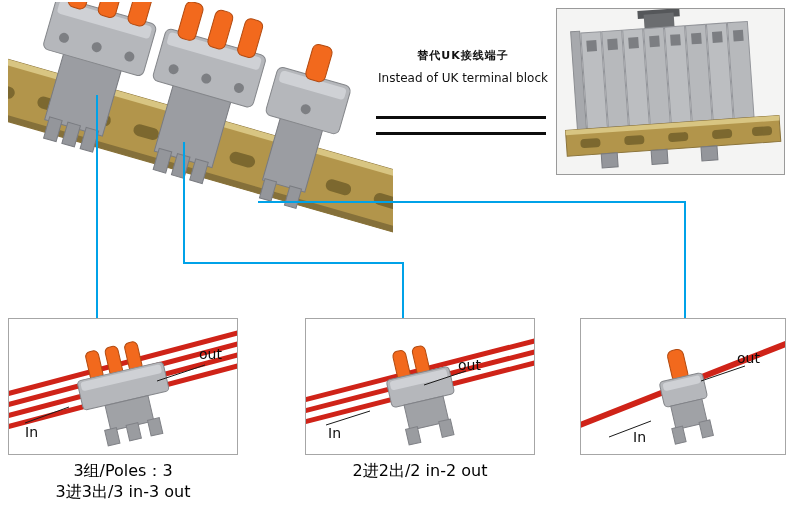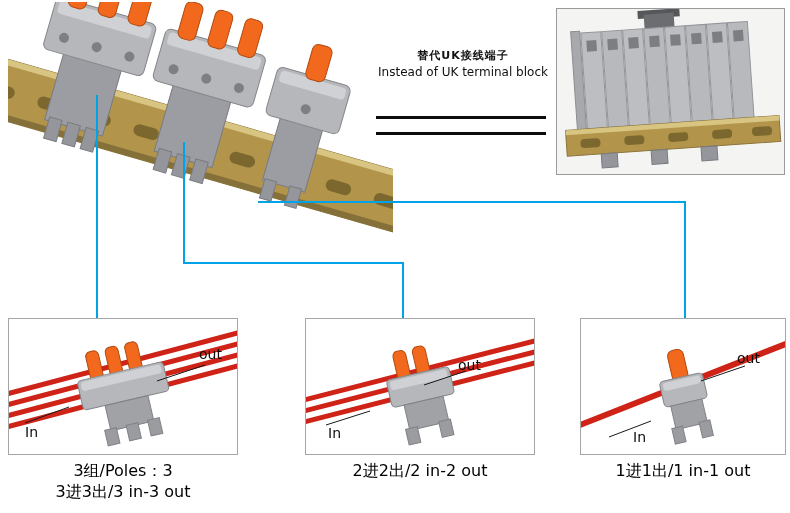--- a/index.html
+++ b/index.html
@@ -14,21 +14,21 @@
   .abs { position:absolute; }
 
   .main-photo { left:8px; top:2px; width:385px; height:258px; }
   .uk-frame {
     left:556px; top:8px; width:229px; height:167px;
     border:1px solid #9a9a9a; background:#f6f6f6; overflow:hidden;
   }
 
   .cmp-text { left:378px; top:48px; width:170px; text-align:center; }
   .cmp-zh { font-size:11px; font-weight:bold; letter-spacing:1px; }
-  .cmp-en { font-size:12px; margin-top:2px; }
+  .cmp-en { font-size:12px; margin-top:8px; }
   .eq-line { left:376px; width:170px; height:3px; background:#0d0d0d; }
   .eq-top { top:116px; }
   .eq-bot { top:132px; }
 
   .callouts { left:0; top:0; width:790px; height:513px; pointer-events:none; }
 
   .panel {
     top:318px; height:137px;
     border:1px solid #a6a6a6; background:#fff; overflow:hidden;
   }
@@ -244,14 +244,13 @@
 </div>
 
 <div class="abs caption cap-1">
   <div>3组/Poles：3</div>
   <div>3进3出/3 in-3 out</div>
 </div>
 <div class="abs caption cap-2">
   <div>2进2出/2 in-2 out</div>
 </div>
 <div class="abs caption cap-3">
-  <div>1进1出/1 in-1 out</div>
 </div>
 
 </body></html>

